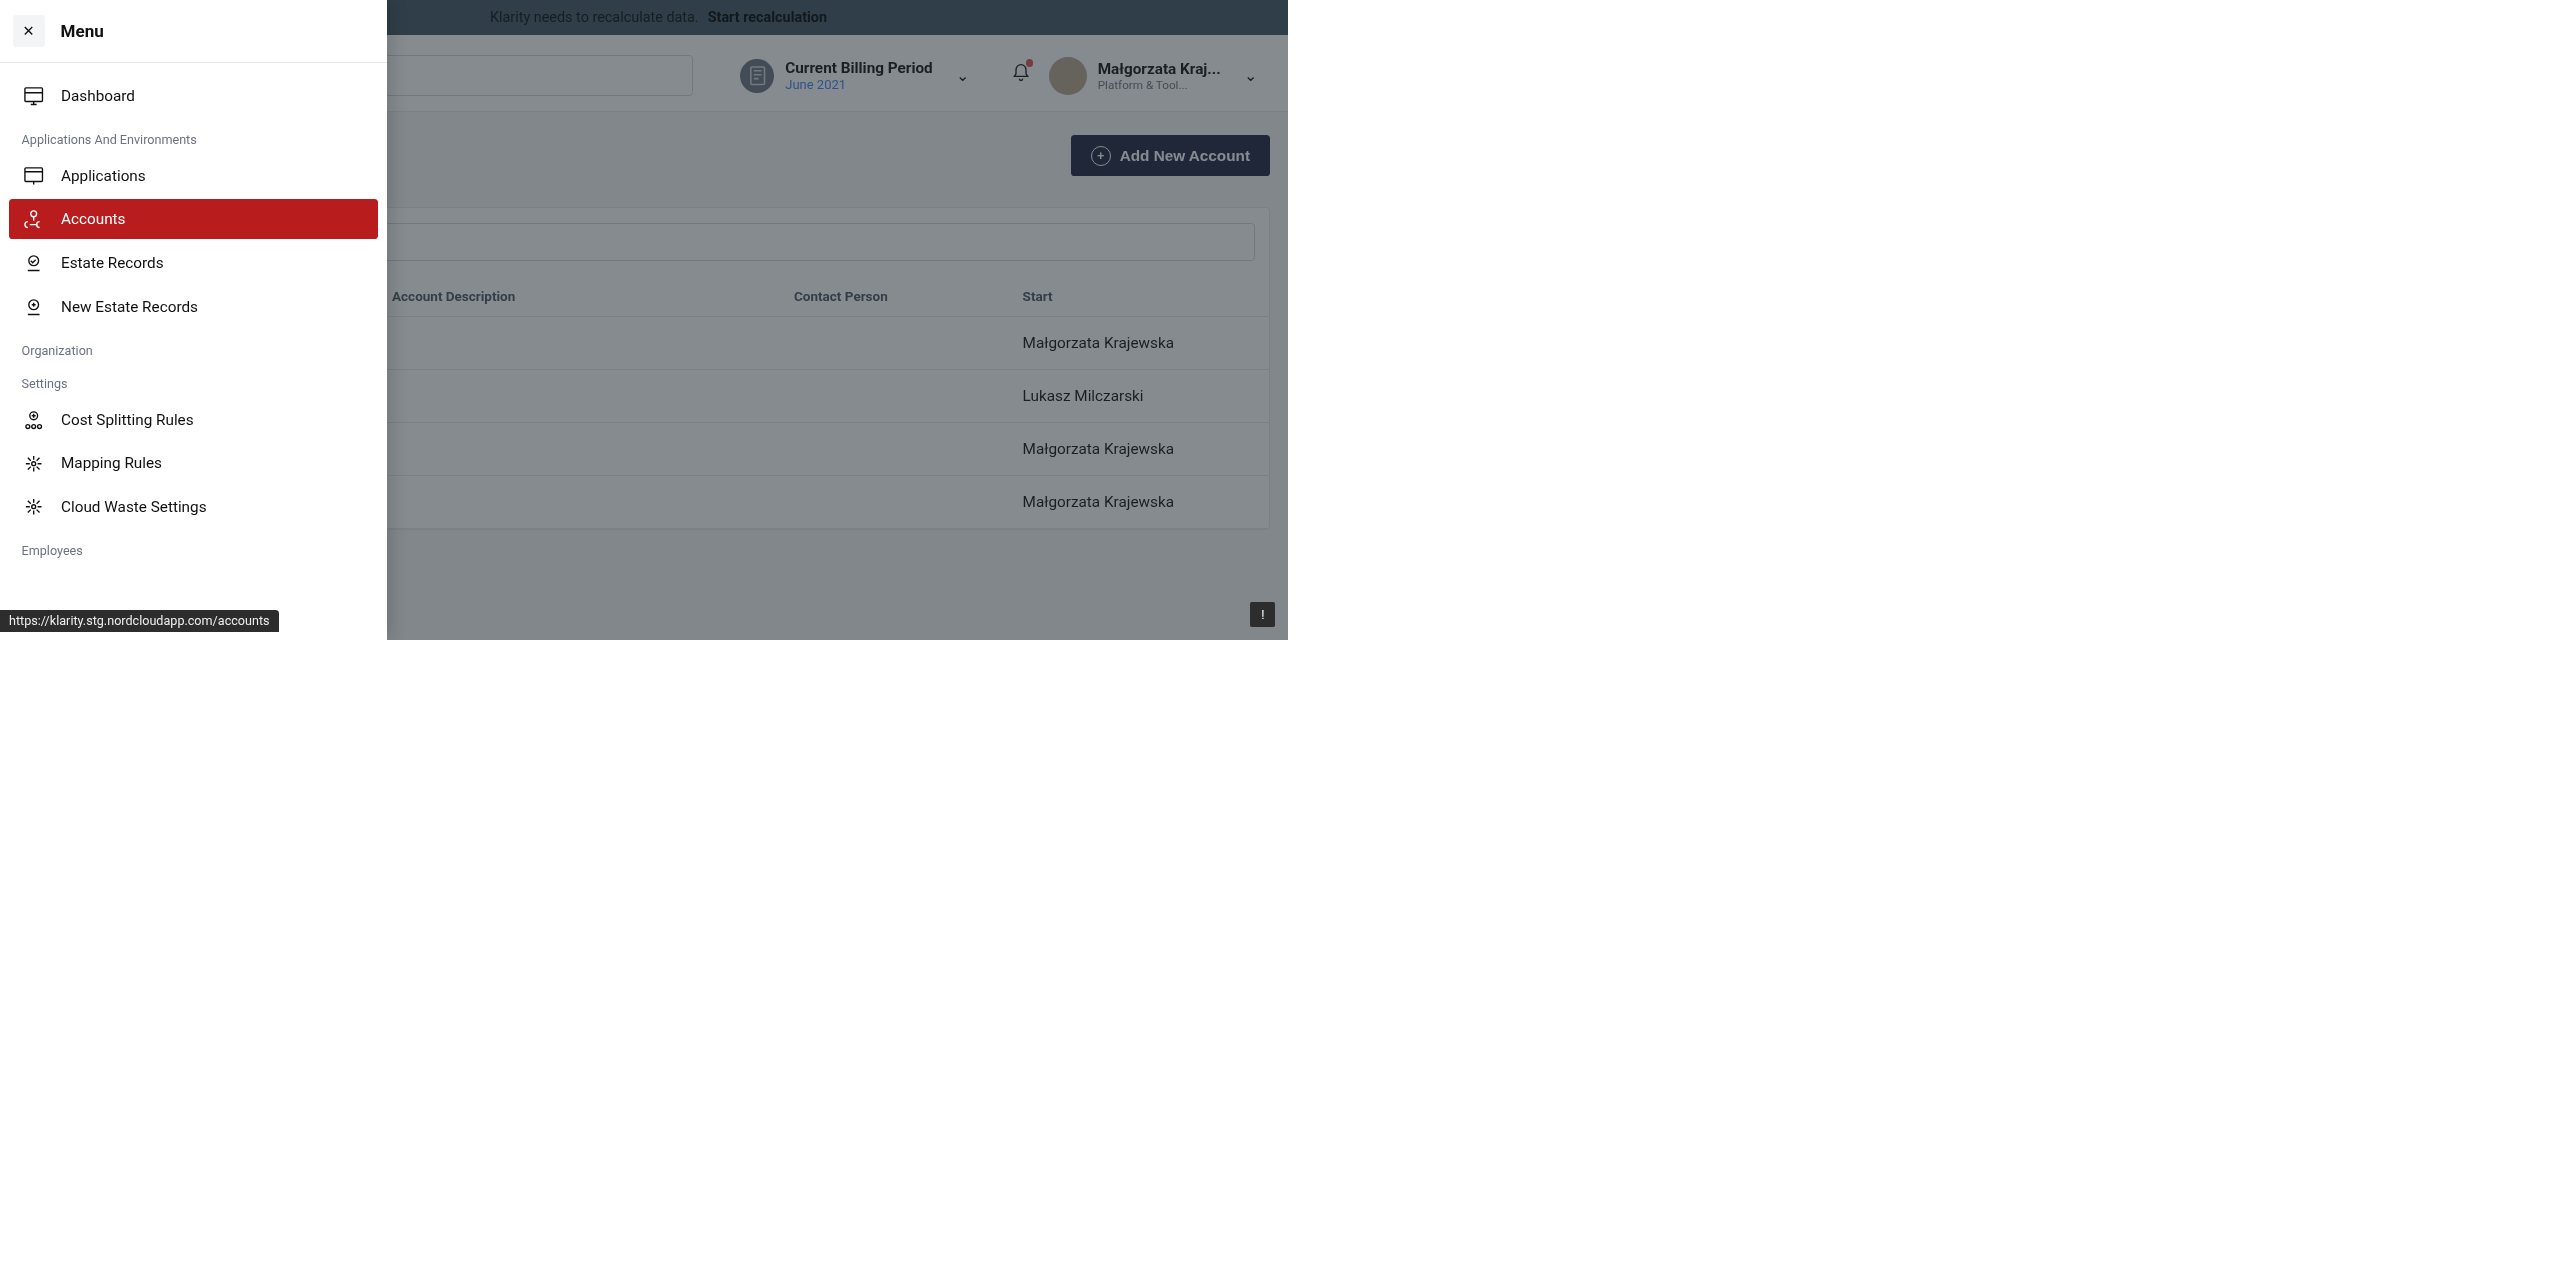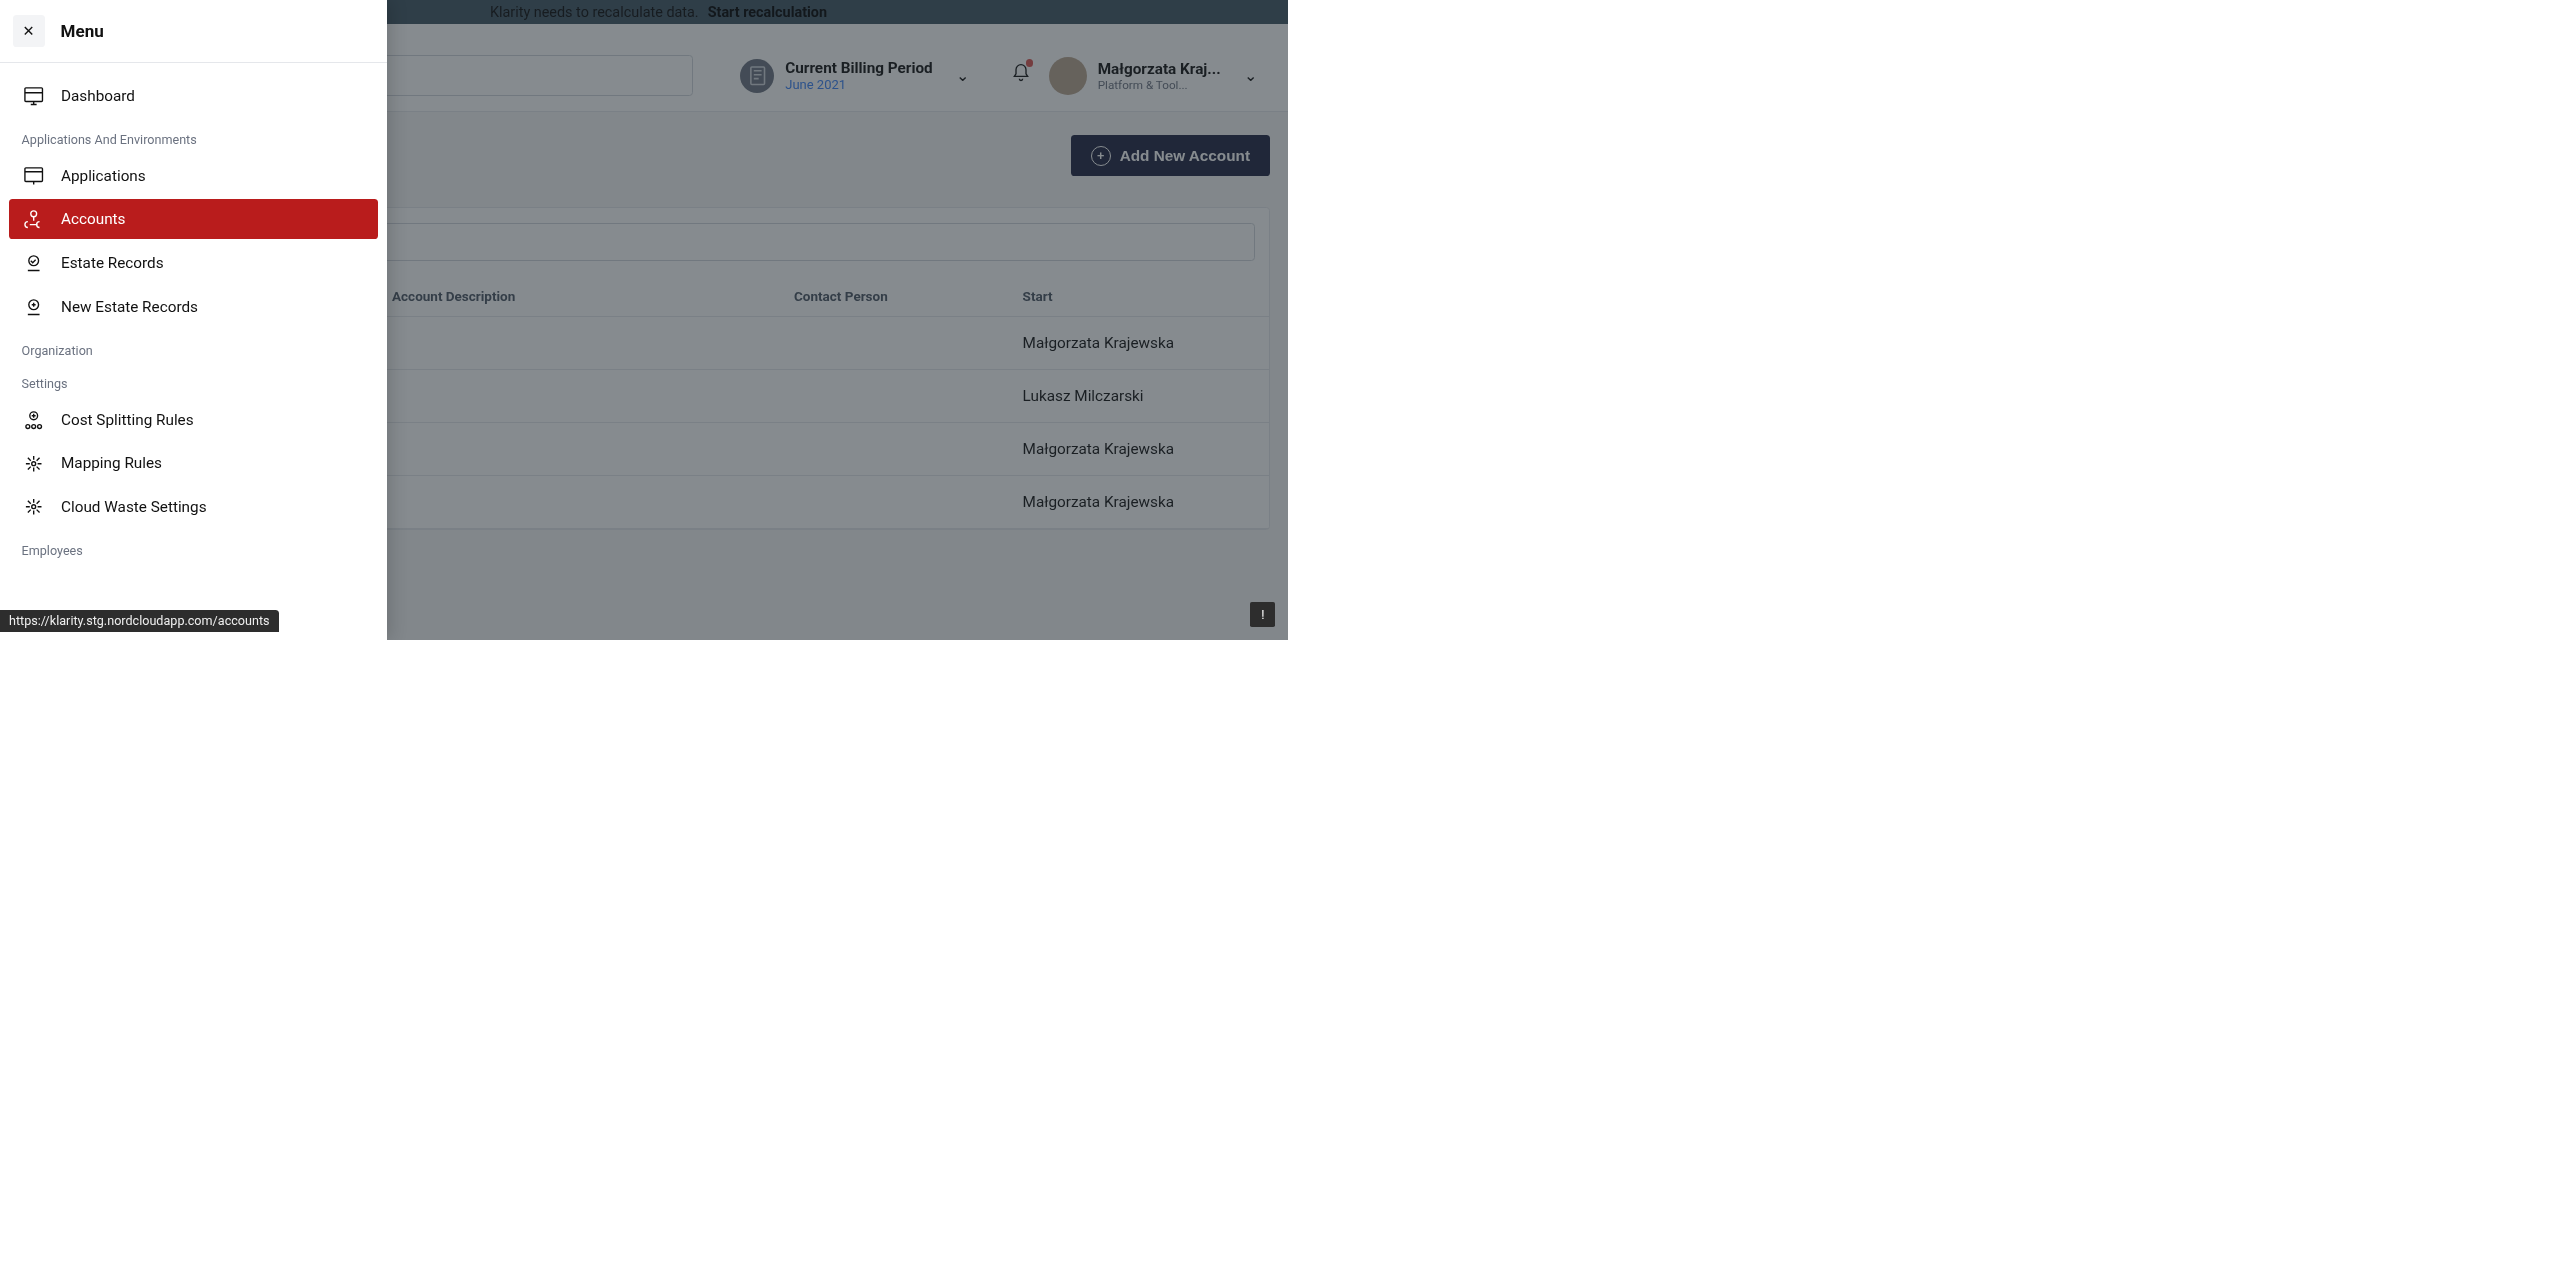--- a/index.html
+++ b/index.html
@@ -1,21 +1,21 @@
 <!DOCTYPE html>
 <html style="font-size:14.4px"><head>
 <meta charset="utf-8">
 <style>
   * { box-sizing: border-box; margin: 0; padding: 0; }
   html, body { width: 100%; height: 100%; font-family: -apple-system, BlinkMacSystemFont, "Segoe UI", Roboto, sans-serif; background: #fff; }
   body { position: relative; overflow: hidden; width: 1288px; height: 640px;  }
 
   
   .banner {
-    position: absolute; top: 0; left: 0; right: 0; height: 24px;
+    position: absolute; top: 0; left: 0; right: 0; height: 35px;
     background: #3e5463;
     display: flex; align-items: center; justify-content: center;
     color: #111; font-size: 14.4px; padding-left: 29px;
   }
   .banner .msg { color: #0b0b0b; }
   .banner .start { font-weight: 700; margin-left: 9px; color: #000; }
 
   
   .header {
     position: absolute; top: 40px; left: 0; right: 0; height: 72px;

